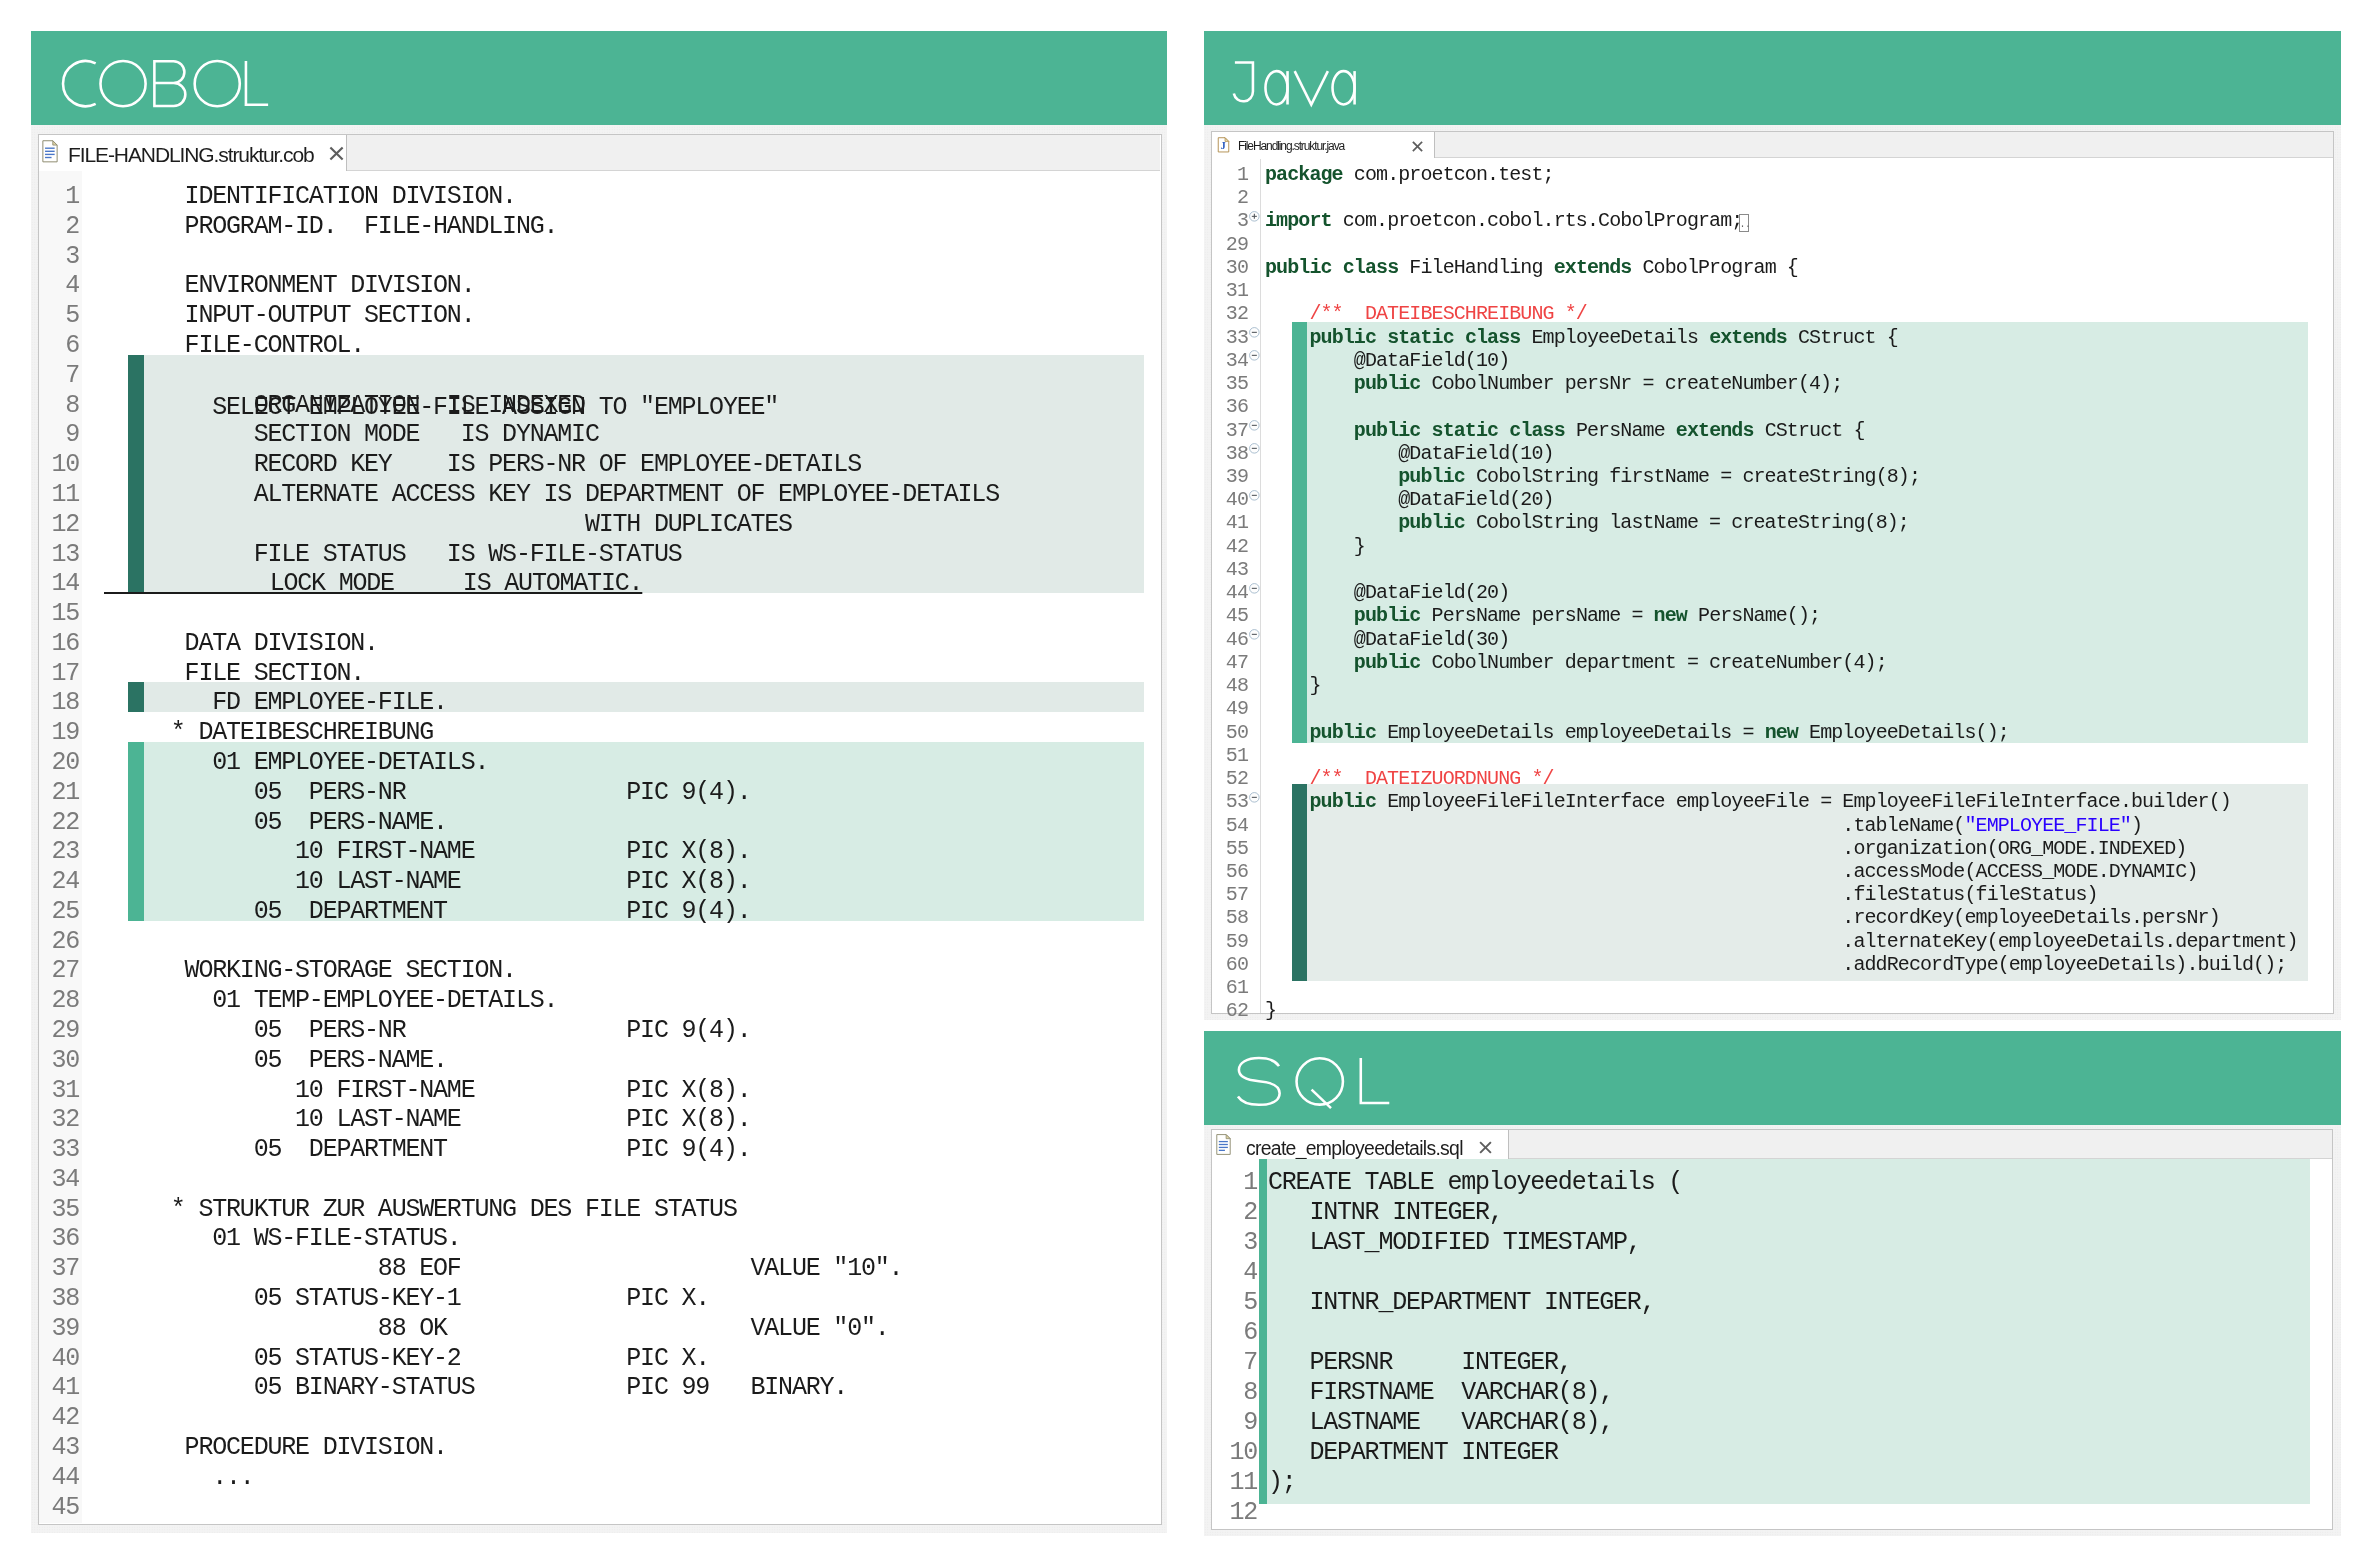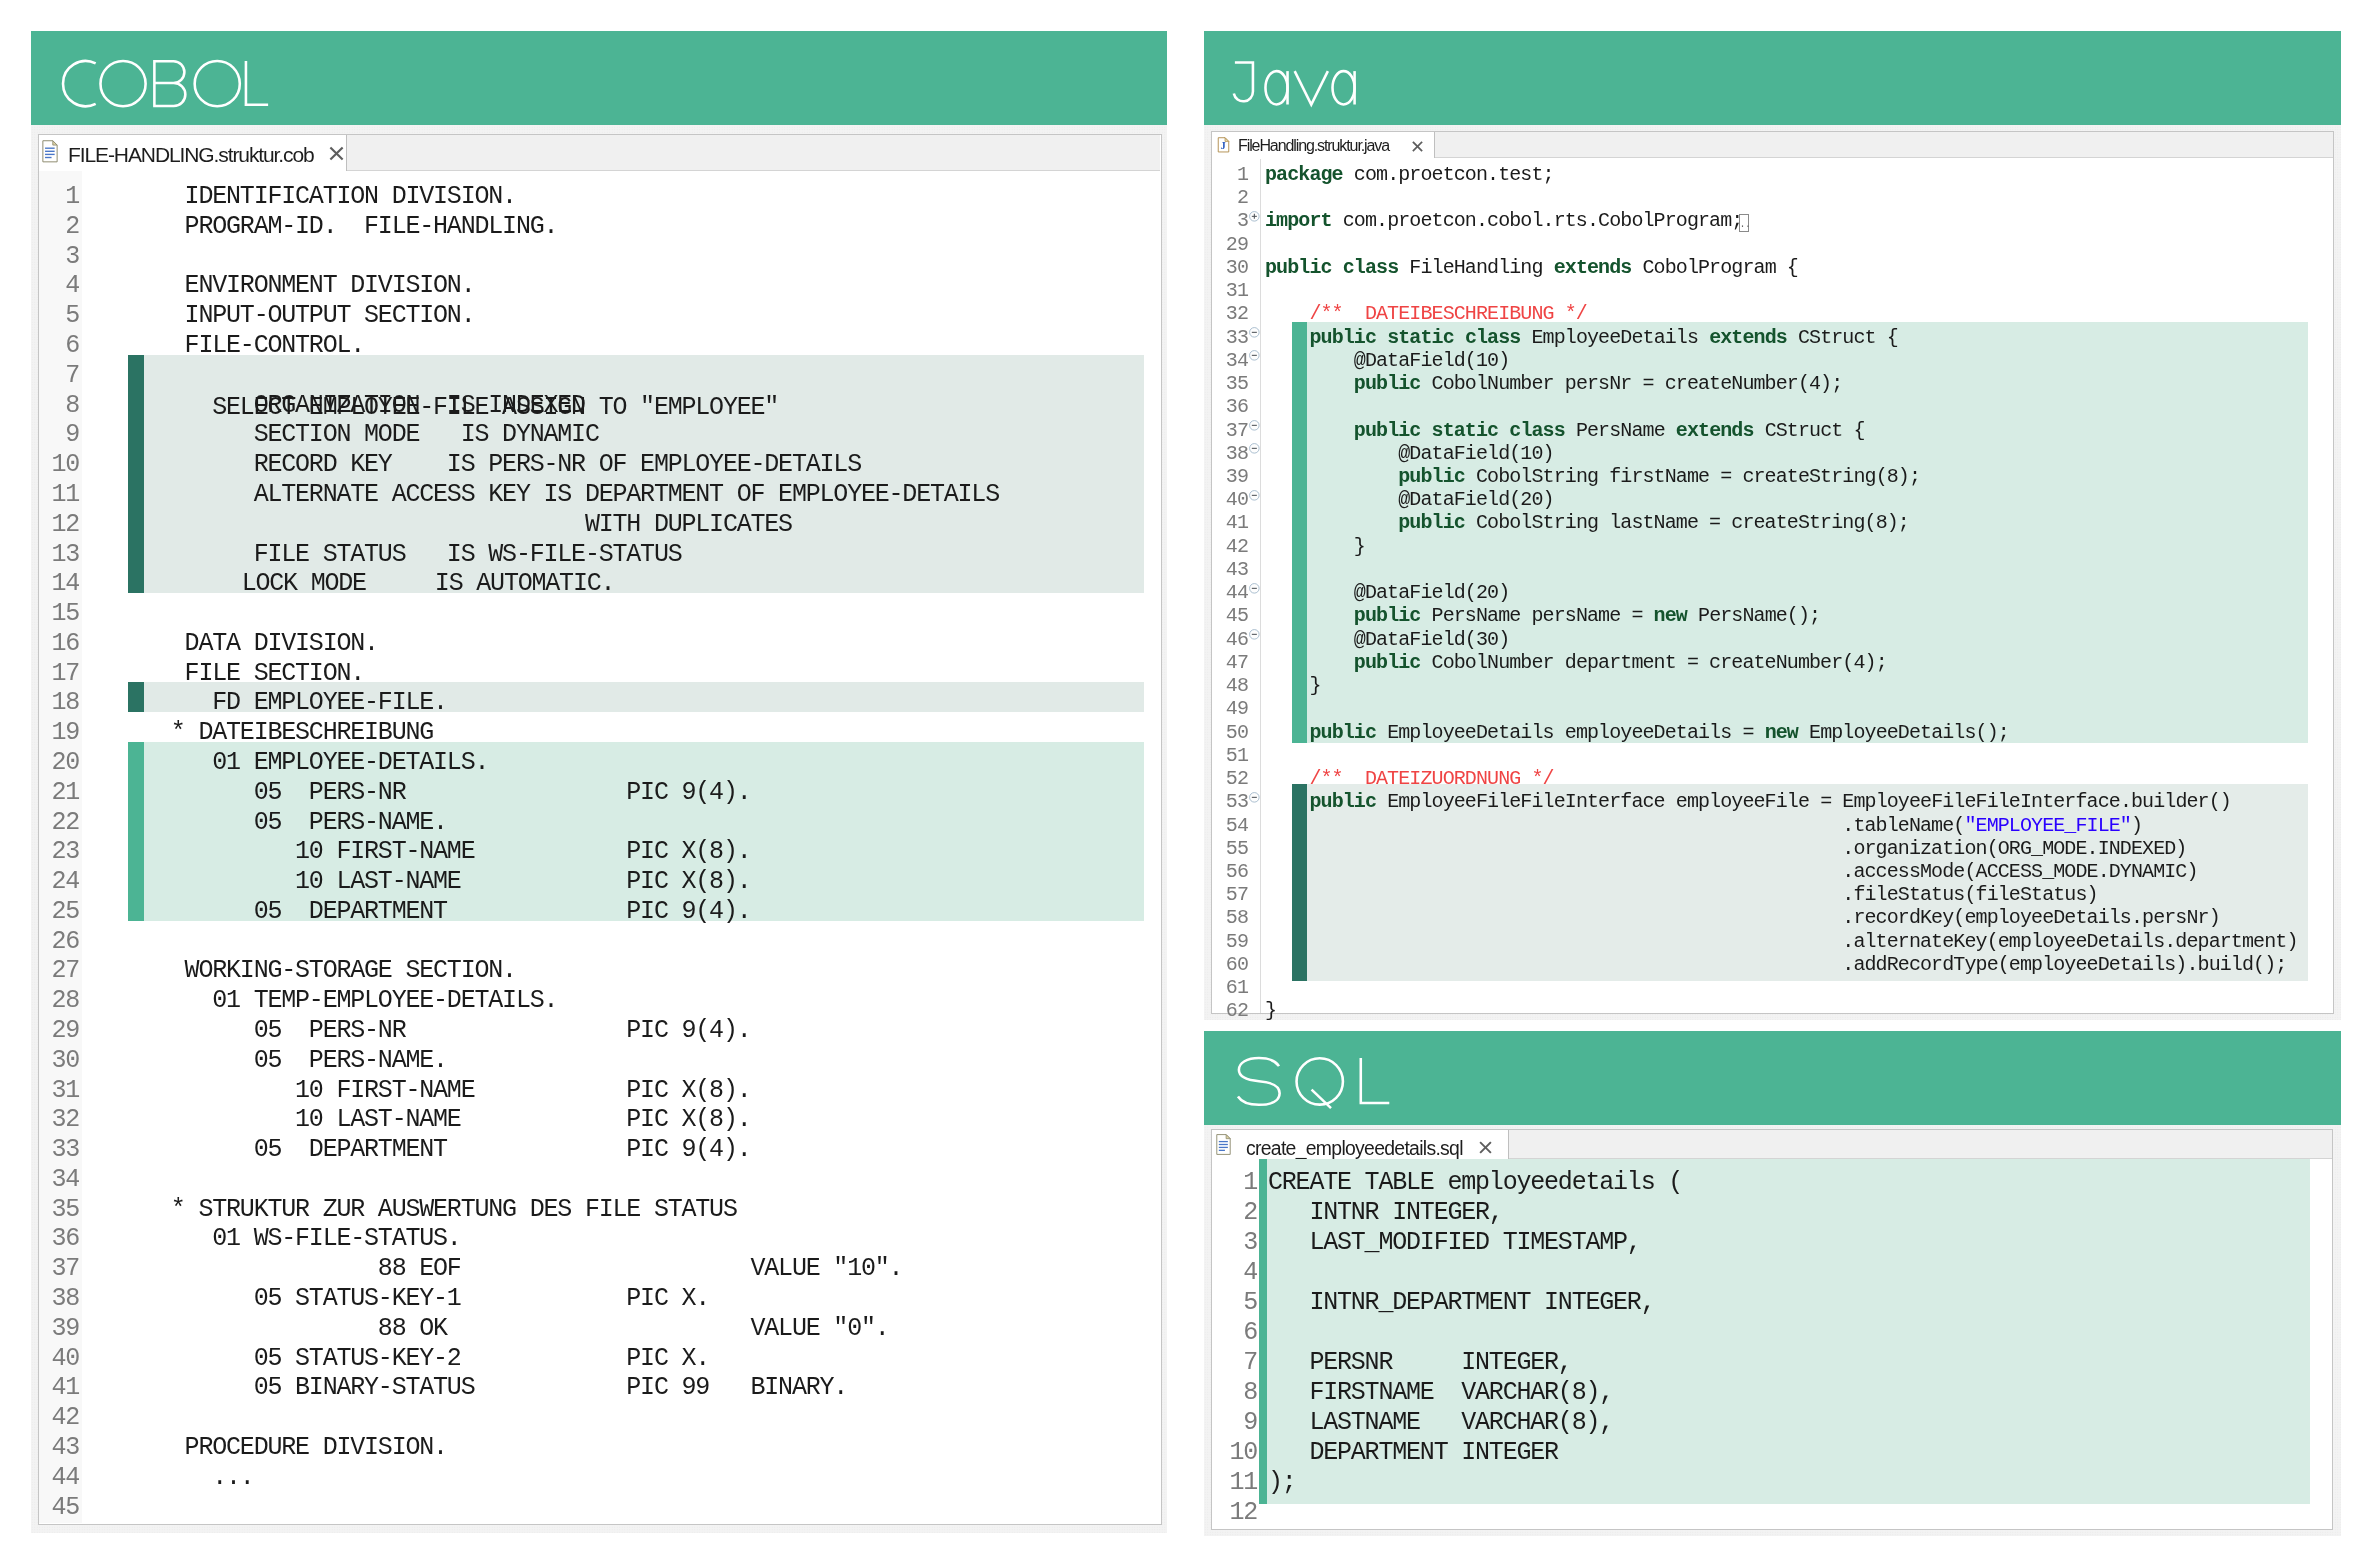--- a/index.html
+++ b/index.html
@@ -77,21 +77,21 @@
 <div class="abs mono cob" style="left:88px;top:420px;">            SECTION MODE   IS DYNAMIC</div>
 <div class="abs mono cob num" style="left:25px;top:450px;width:54px;">10</div>
 <div class="abs mono cob" style="left:88px;top:450px;">            RECORD KEY    IS PERS-NR OF EMPLOYEE-DETAILS</div>
 <div class="abs mono cob num" style="left:25px;top:480px;width:54px;">11</div>
 <div class="abs mono cob" style="left:88px;top:480px;">            ALTERNATE ACCESS KEY IS DEPARTMENT OF EMPLOYEE-DETAILS</div>
 <div class="abs mono cob num" style="left:25px;top:510px;width:54px;">12</div>
 <div class="abs mono cob" style="left:88px;top:510px;">                                    WITH DUPLICATES</div>
 <div class="abs mono cob num" style="left:25px;top:540px;width:54px;">13</div>
 <div class="abs mono cob" style="left:88px;top:540px;">            FILE STATUS   IS WS-FILE-STATUS</div>
 <div class="abs mono cob num" style="left:25px;top:569px;width:54px;">14</div>
-<div class="abs mono cob" style="left:76px;top:569px;">            LOCK MODE     IS AUTOMATIC.</div>
+<div class="abs mono cob" style="left:104px;top:569px;text-decoration:underline;">            LOCK MODE     IS AUTOMATIC.</div>
 <div class="abs mono cob num" style="left:25px;top:599px;width:54px;">15</div>
 <div class="abs mono cob num" style="left:25px;top:629px;width:54px;">16</div>
 <div class="abs mono cob" style="left:88px;top:629px;">       DATA DIVISION.</div>
 <div class="abs mono cob num" style="left:25px;top:659px;width:54px;">17</div>
 <div class="abs mono cob" style="left:88px;top:659px;">       FILE SECTION.</div>
 <div class="abs mono cob num" style="left:25px;top:688px;width:54px;">18</div>
 <div class="abs mono cob" style="left:88px;top:688px;">         FD EMPLOYEE-FILE.</div>
 <div class="abs mono cob num" style="left:25px;top:718px;width:54px;">19</div>
 <div class="abs mono cob" style="left:88px;top:718px;">      * DATEIBESCHREIBUNG</div>
 <div class="abs mono cob num" style="left:25px;top:748px;width:54px;">20</div>
@@ -155,21 +155,21 @@
 </g>
   </svg>
 <div class="abs ed" style="left:1211px;top:131px;width:1123px;height:883px;"></div>
 <div class="abs tabrow" style="left:1213px;top:132px;width:1120px;height:26px;"></div>
 <div class="abs tab" style="left:1213px;top:132px;width:222px;height:26px;"></div>
 <div class="abs" style="left:1217px;top:137px;"><svg width="13" height="15.7" viewBox="0 0 21 25">
 <path d="M2,1 H13 L19,7 V24 H2 Z" fill="#fffffe" stroke="#b08d4d" stroke-width="1.5"></path>
 <path d="M13,1 L13,7 L19,7 Z" fill="#e6d9ae" stroke="#b08d4d" stroke-width="1.2"></path>
 <text x="10" y="19" font-family="Liberation Serif" font-size="17" font-weight="bold" fill="#2a5bbf" text-anchor="middle">J</text>
     </svg></div>
-<div class="abs tlab" style="left:1238px;top:133px;height:26px;line-height:26px;font-size:16px;letter-spacing:-1.1px;">FileHandling.struktur.java</div>
+<div class="abs tlab" style="left:1238px;top:133px;height:26px;line-height:26px;font-size:12px;letter-spacing:-1.1px;">FileHandling.struktur.java</div>
 <div class="abs" style="left:1411px;top:140px;"><svg width="13" height="13" viewBox="0 0 21 21">
       <g stroke="#5d5d5d" stroke-width="2.8" stroke-linecap="square">
 <line x1="4" y1="4" x2="17" y2="17"></line>
         <line x1="17" y1="4" x2="4" y2="17"></line>
       </g>
     </svg></div>
 <div class="abs" style="left:1260px;top:159px;width:1.3px;height:854px;background:#dcdcdc;"></div>
 <div class="abs" style="left:1307px;top:322px;width:1001px;height:421px;background:#D7ECE4;"></div>
 <div class="abs" style="left:1292px;top:322px;width:15px;height:421px;background:#4CB494;"></div>
 <div class="abs" style="left:1307px;top:784px;width:1001px;height:197px;background:#E4ECE9;"></div>

